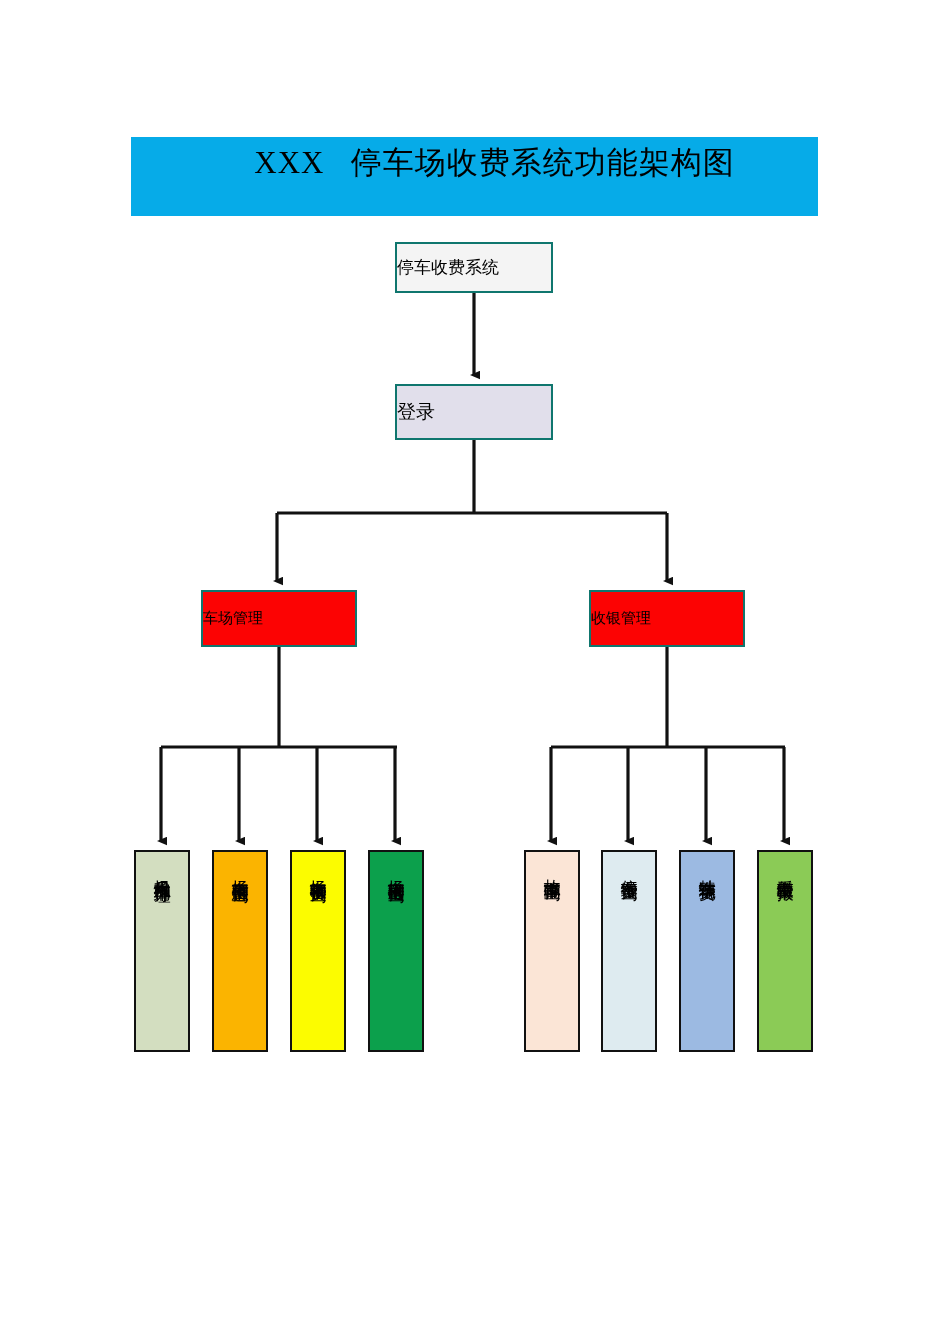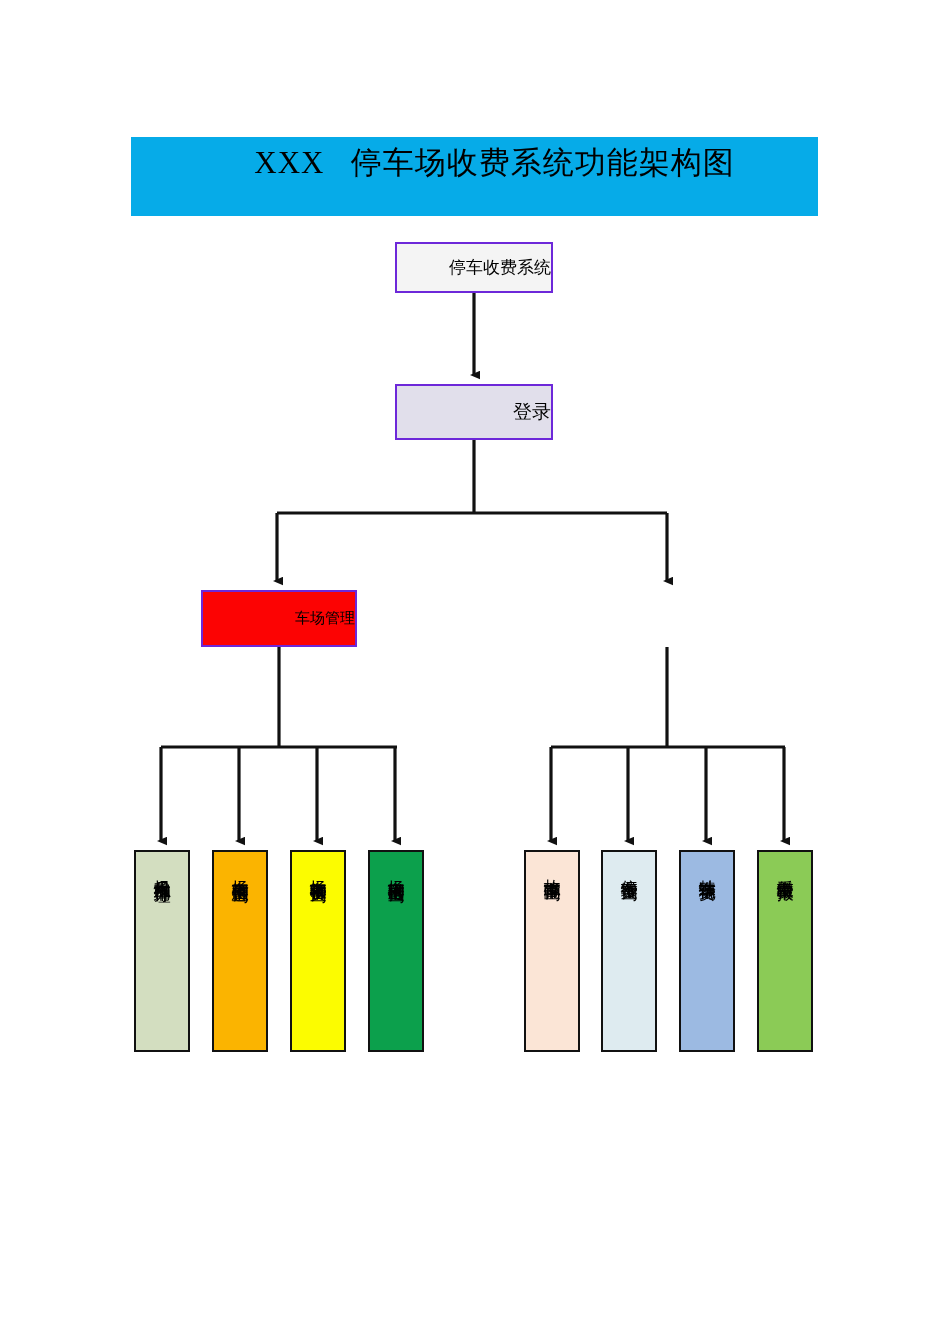--- a/index.html
+++ b/index.html
@@ -45,24 +45,24 @@
     letter-spacing: 1px;
     white-space: pre;
     font-family: "Liberation Serif", "DejaVu Serif", serif;
     padding-left: 20px;
   }
 
   
   .node {
     position: absolute;
     box-sizing: border-box;
-    border: 2px solid #6d28d9;
+    border: 2px solid #0f766e;
     display: flex;
     align-items: center;
-    justify-content: flex-end;
+    justify-content: flex-start;
     color: #000000;
     font-family: "Liberation Serif", "DejaVu Serif", serif;
   }
 
   .node-root {
     left: 395px;
     top: 242px;
     width: 158px;
     height: 51px;
     background: #F4F4F4;
@@ -165,20 +165,23 @@
     <span>停车收费系统</span>
   </div>
 
   <div class="node node-login" style="background: rgb(225, 223, 235);">
     <span>登录</span>
   </div>
 
   <div class="node node-red left" style="background: rgb(252, 3, 3);">
     <span>车场管理</span>
   </div>
+  <div class="node node-red right" style="background: rgb(252, 3, 3);">
+    <span>收银管理</span>
+  </div>
 
   <div class="leaf" style="left: 134px; background: rgb(211, 222, 192);">
     <span class="leaf-text">场内月租车辆办理</span>
   </div>
   <div class="leaf" style="left: 212px; background: rgb(251, 180, 0);">
     <span class="leaf-text">场内车辆信息查询</span>
   </div>
   <div class="leaf" style="left: 290px; background: rgb(252, 252, 0);">
     <span class="leaf-text">场内车辆收费查询</span>
   </div>

